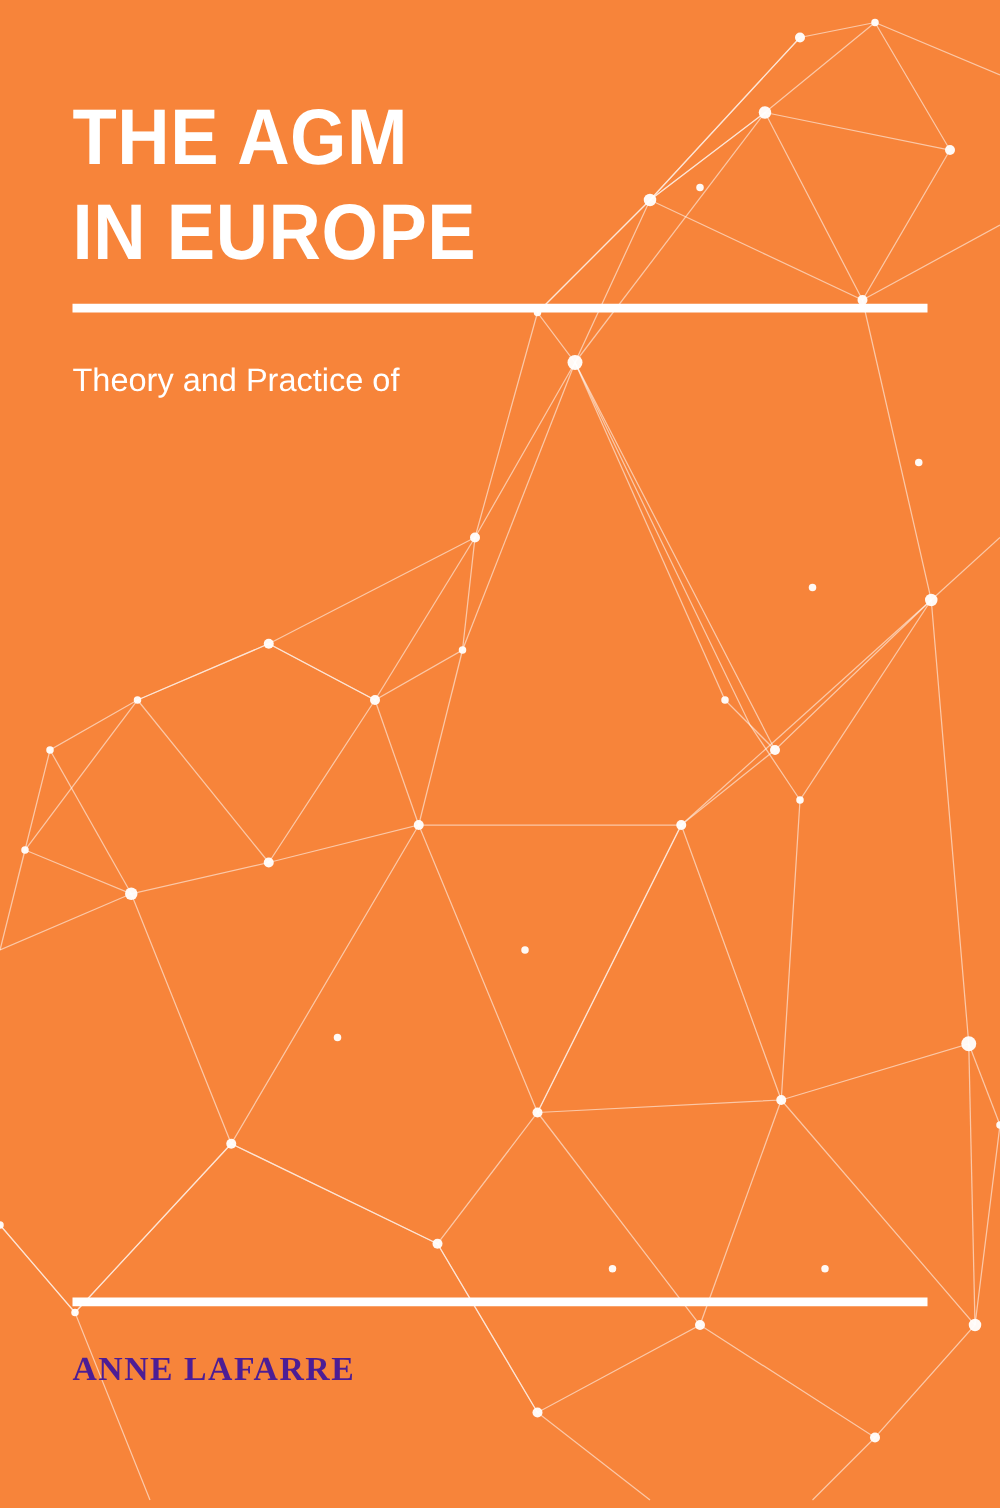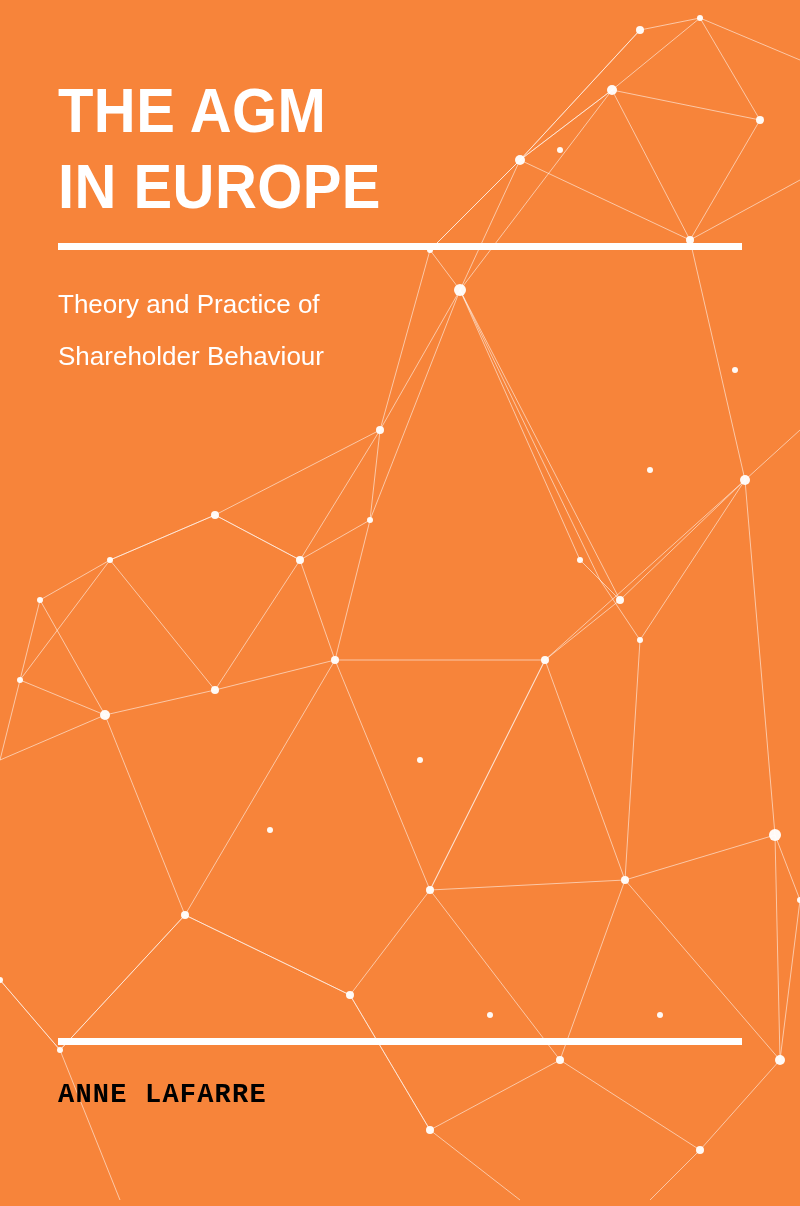--- a/index.html
+++ b/index.html
@@ -81,25 +81,25 @@
     line-height: 52px;
     color: #ffffff;
     white-space: nowrap;
   }
   .author-block {
     position: absolute;
     left: 58px;
     top: 1080px;
   }
   .author-name {
-    font-family: Liberation Mono, monospace;
+    font-family: Liberation Serif, serif;
     font-weight: bold;
     font-size: 27px;
     letter-spacing: 1.2px;
-    color: #000000;
+    color: #4c1d95;
     text-transform: uppercase;
     white-space: nowrap;
   }
 </style>
 </head>
 <body>
 
 <div id="cover">
 
   <svg id="network-svg" viewBox="0 0 800 1206" preserveAspectRatio="none" aria-hidden="true">
@@ -208,21 +208,20 @@
 
     <div class="title-block">
       <div class="title-line">THE AGM</div>
       <div class="title-line">IN EUROPE</div>
     </div>
 
     <div class="rule" id="rule-top"></div>
 
     <div class="subtitle-block">
       <div class="subtitle-line">Theory and Practice of</div>
-      <div class="subtitle-line">Shareholder Behaviour</div>
     </div>
 
     <div class="rule" id="rule-bottom"></div>
 
     <div class="author-block">
       <div class="author-name">ANNE LAFARRE</div>
     </div>
 
   </div>
 </div>

